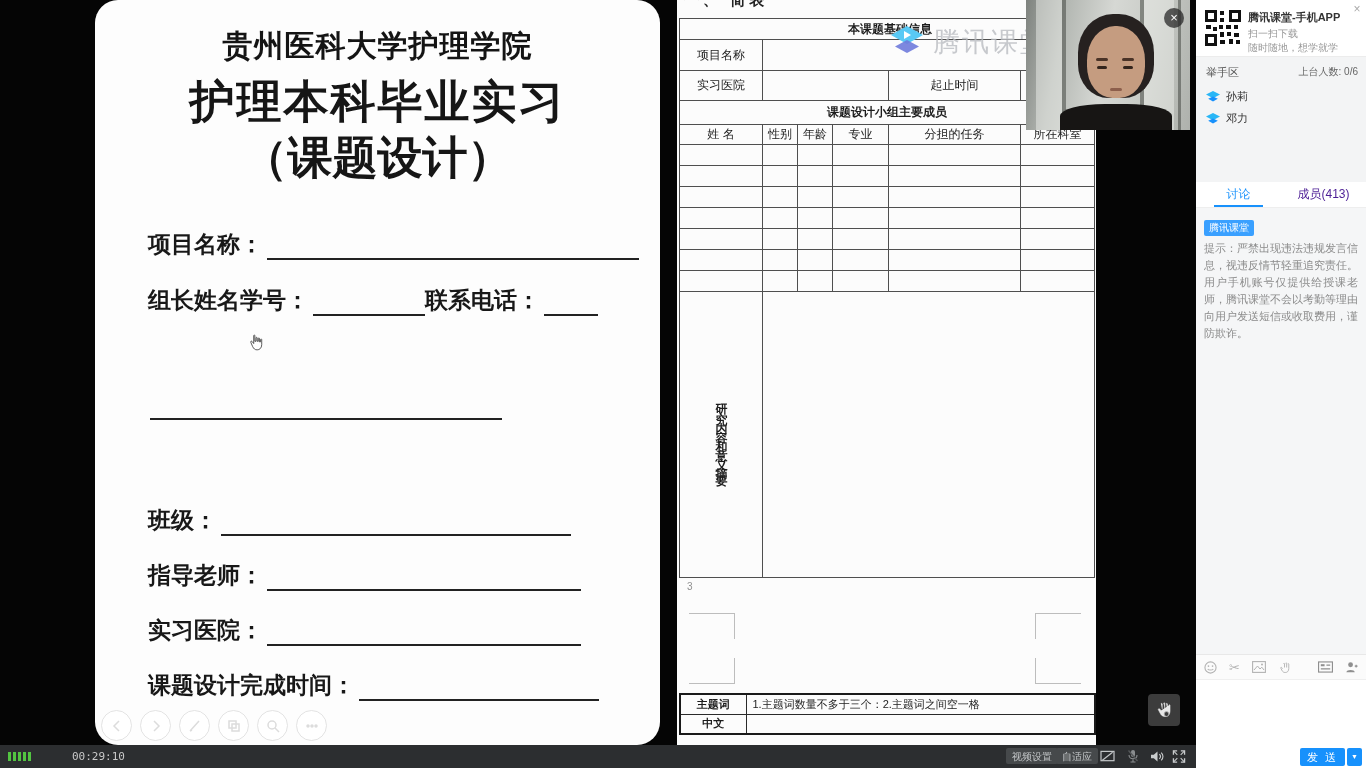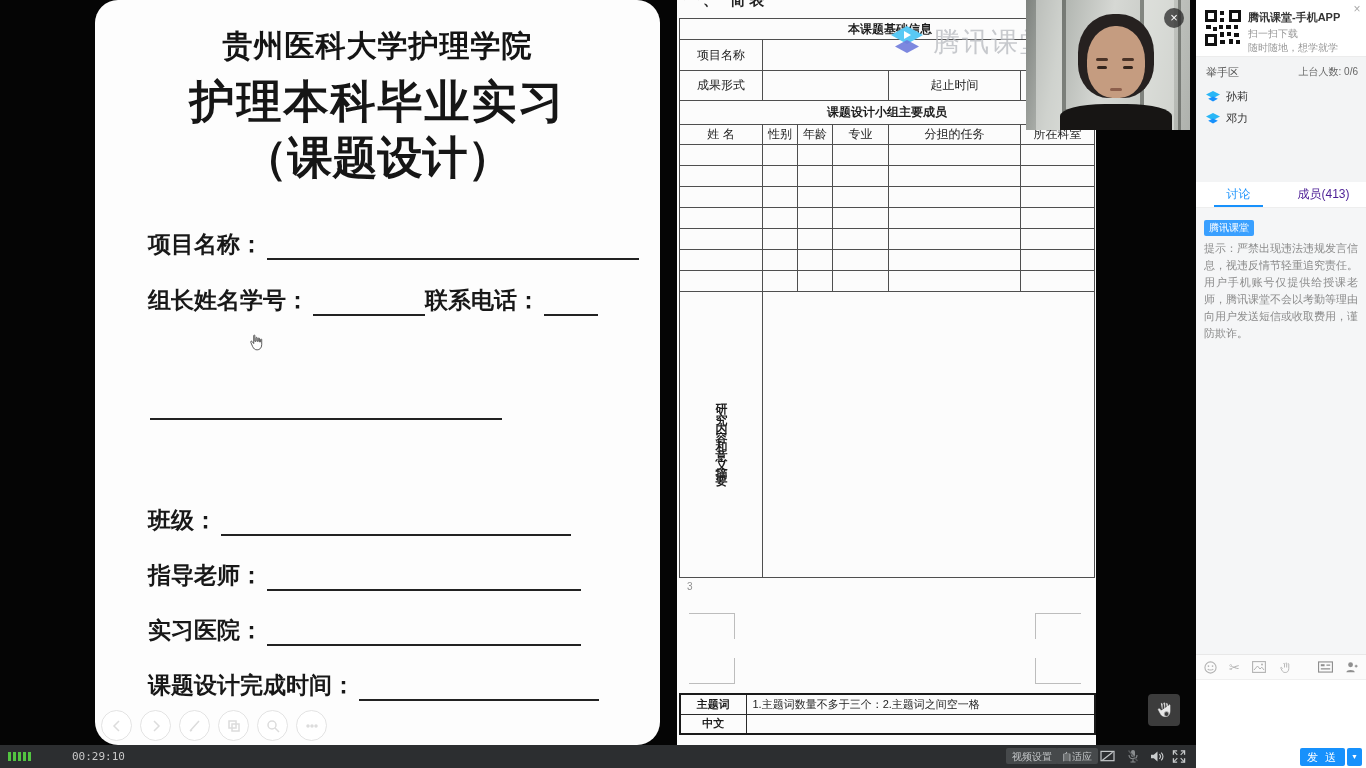--- a/index.html
+++ b/index.html
@@ -188,21 +188,21 @@
         </colgroup>
       <tbody>
           <tr style="height:21px">
             <td colspan="6" class="l" style="font-weight:bold">本课题基础信息</td>
           </tr>
       <tr style="height:31px">
             <td>项目名称</td>
             <td colspan="5"></td>
           </tr>
       <tr style="height:30px">
-        <td>成果形式</td>
+        <td>实习医院</td>
         <td colspan="3"></td>
         <td>起止时间</td>
         <td></td>
       </tr>
       <tr style="height:24px">
             <td colspan="6" style="font-weight:bold">课题设计小组主要成员</td>
           </tr>
       <tr style="height:20px">
         <td>姓 名</td>
         <td>性别</td>

